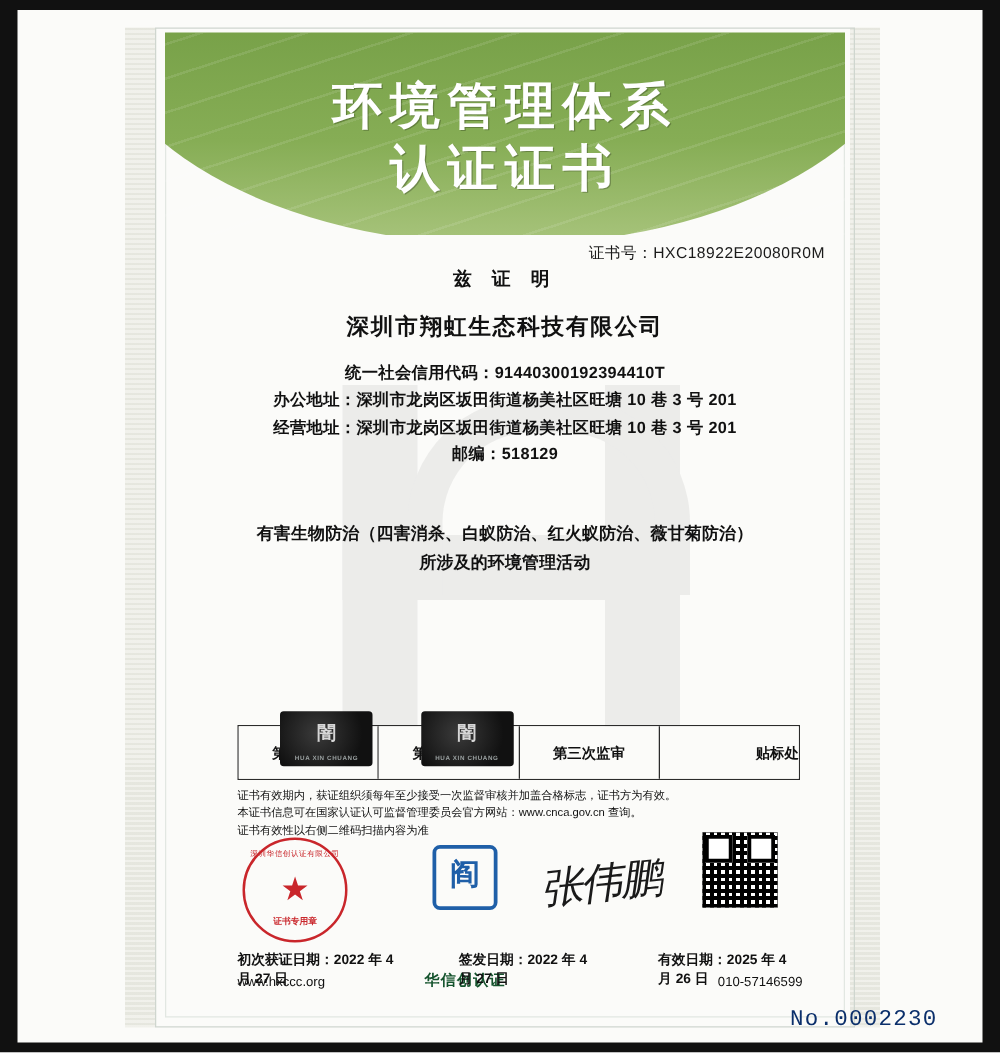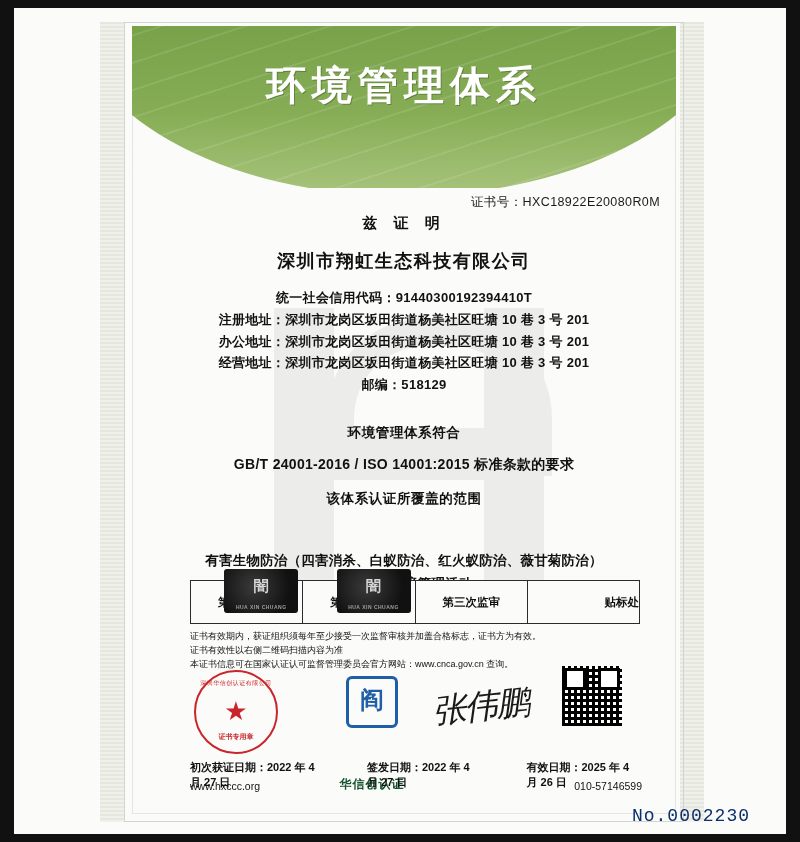--- a/index.html
+++ b/index.html
@@ -376,47 +376,42 @@
     <div class="frame-outer"></div>
     <div class="frame-inner"></div>
 
     <div class="banner">
       <div class="arc"></div>
       <div class="ghost"></div>
     </div>
 
     <div class="title-wrap">
       <div class="title-line1">环境管理体系</div>
+      <div class="title-line2">认证证书</div>
     </div>
 
     <div class="wm">
       <div class="b1"></div>
         <div class="b2"></div>
         <div class="b3"></div>
         <div class="c1"></div>
     </div>
 
     <div class="cert-no">
       <span>证书号：</span><span>HXC18922E20080R0M</span>
     </div>
 
     <div class="body">
       <div class="zizheng">兹 证 明</div>
       <div class="company">深圳市翔虹生态科技有限公司</div>
       <div class="info-line">统一社会信用代码：91440300192394410T</div>
-      <div class="info-line">注册地址：深圳市龙岗区坂田街道杨美社区旺塘 10 巷 3 号 201</div>
       <div class="info-line">办公地址：深圳市龙岗区坂田街道杨美社区旺塘 10 巷 3 号 201</div>
       <div class="info-line">经营地址：深圳市龙岗区坂田街道杨美社区旺塘 10 巷 3 号 201</div>
       <div class="info-line">邮编：518129</div>
 
-      <div class="std-block">
-        <div class="std-l1">环境管理体系符合</div>
-        <div class="std-l2">GB/T 24001-2016 / ISO 14001:2015 标准条款的要求</div>
-        <div class="std-l3">该体系认证所覆盖的范围</div>
-      </div>
 
       <div class="scope">
         <div>有害生物防治（四害消杀、白蚁防治、红火蚁防治、薇甘菊防治）</div>
         <div>所涉及的环境管理活动</div>
       </div>
     </div>
 
     <div class="surv">
       <div class="cell stamped">
         <span>第一次监审</span>
@@ -435,22 +430,22 @@
       <div class="cell">
         <span>第三次监审</span>
       </div>
       <div class="cell">
         <span>贴标处</span>
       </div>
     </div>
 
     <div class="fine">
       <div>证书有效期内，获证组织须每年至少接受一次监督审核并加盖合格标志，证书方为有效。</div>
+      <div>本证书信息可在国家认证认可监督管理委员会官方网站：www.cnca.gov.cn 查询。</div>
       <div>证书有效性以右侧二维码扫描内容为准</div>
-      <div>本证书信息可在国家认证认可监督管理委员会官方网站：www.cnca.gov.cn 查询。</div>
     </div>
 
     <div class="seal-red">
       <div class="arc-txt">深圳华信创认证有限公司</div>
       <div class="star">★</div>
       <div class="bot-txt">证书专用章</div>
     </div>
 
     <div class="logo-mark">
       <div class="sq">阎</div>

